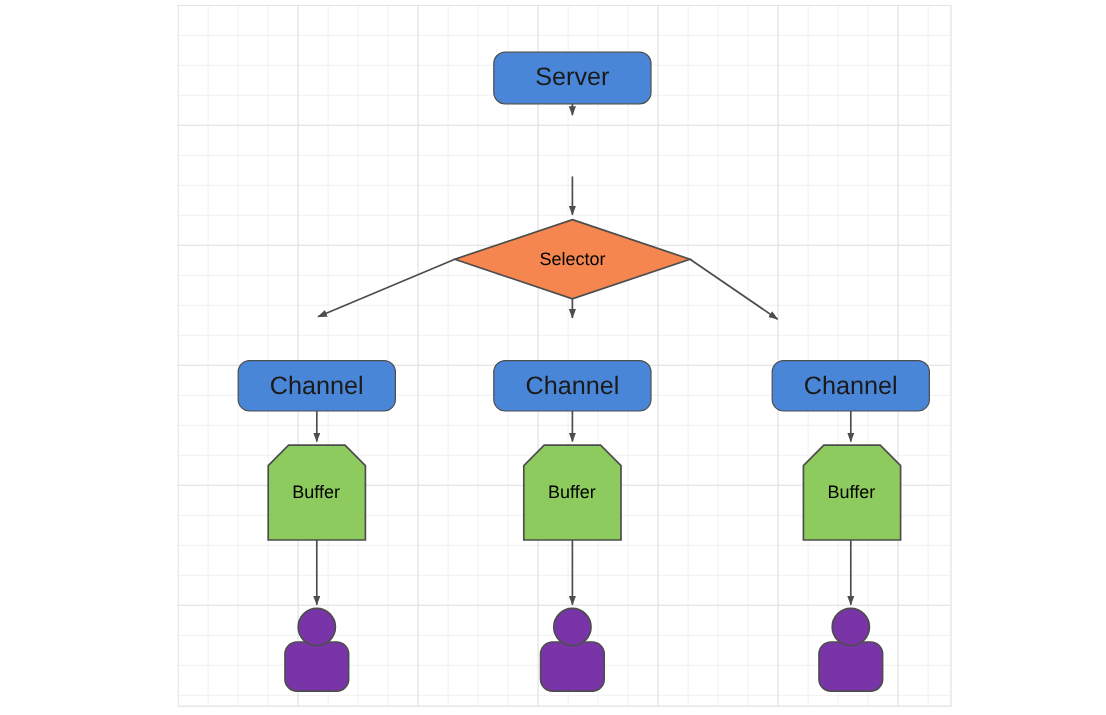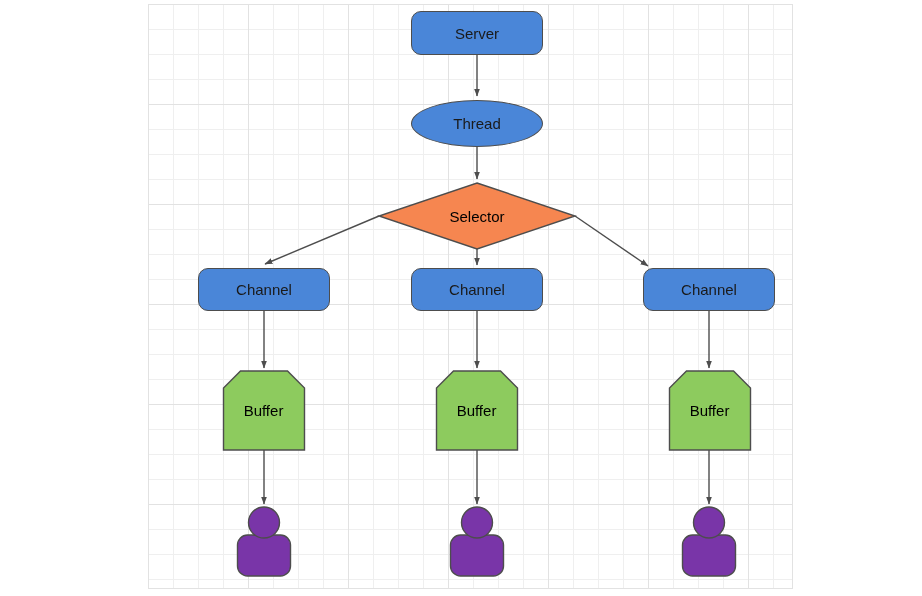--- a/index.html
+++ b/index.html
@@ -37,22 +37,23 @@
     width: 922px;
     height: 596px;
   }
   .node {
     position: absolute;
     box-sizing: border-box;
     display: flex;
     align-items: center;
     justify-content: center;
     color: #1a1a1a;
-    font-size: 15px;
+    font-size: 21px;
     border: 1.4px solid #4d4d4d;
+    margin-top: 32px;
   }
   .blue { background: #4a86d8; }
   .rounded { border-radius: 10px; }
   .ellipse { border-radius: 50%; }
   .node-server  { left: 411px; top: 11px;  width: 132px; height: 44px; }
   .node-thread  { left: 411px; top: 100px; width: 132px; height: 47px; }
   .node-channel1 { left: 198px; top: 268px; width: 132px; height: 43px; }
   .node-channel2 { left: 411px; top: 268px; width: 132px; height: 43px; }
   .node-channel3 { left: 643px; top: 268px; width: 132px; height: 43px; }
   .shape-label {
@@ -136,23 +137,20 @@
     <g>
       <rect class="shape-stroke" x="682.5" y="535" width="53" height="41" rx="10" fill="#7935A8"></rect>
       <circle class="shape-stroke" cx="709" cy="522.5" r="15.5" fill="#7935A8"></circle>
     </g>
   </svg>
 
   <div class="node blue rounded node-server">
     <span>Server</span>
   </div>
 
-  <div class="node blue ellipse node-thread">
-    <span>Thread</span>
-  </div>
 
   <div class="node blue rounded node-channel1">
     <span>Channel</span>
   </div>
   <div class="node blue rounded node-channel2">
     <span>Channel</span>
   </div>
   <div class="node blue rounded node-channel3">
     <span>Channel</span>
   </div>

